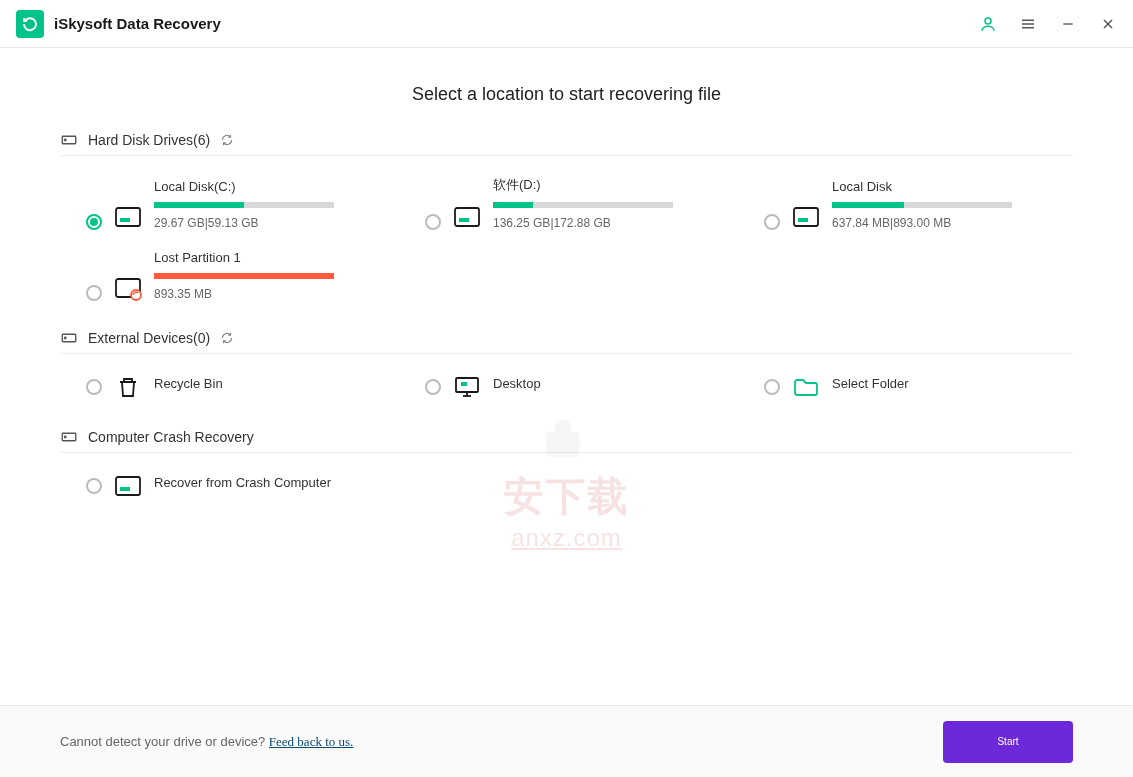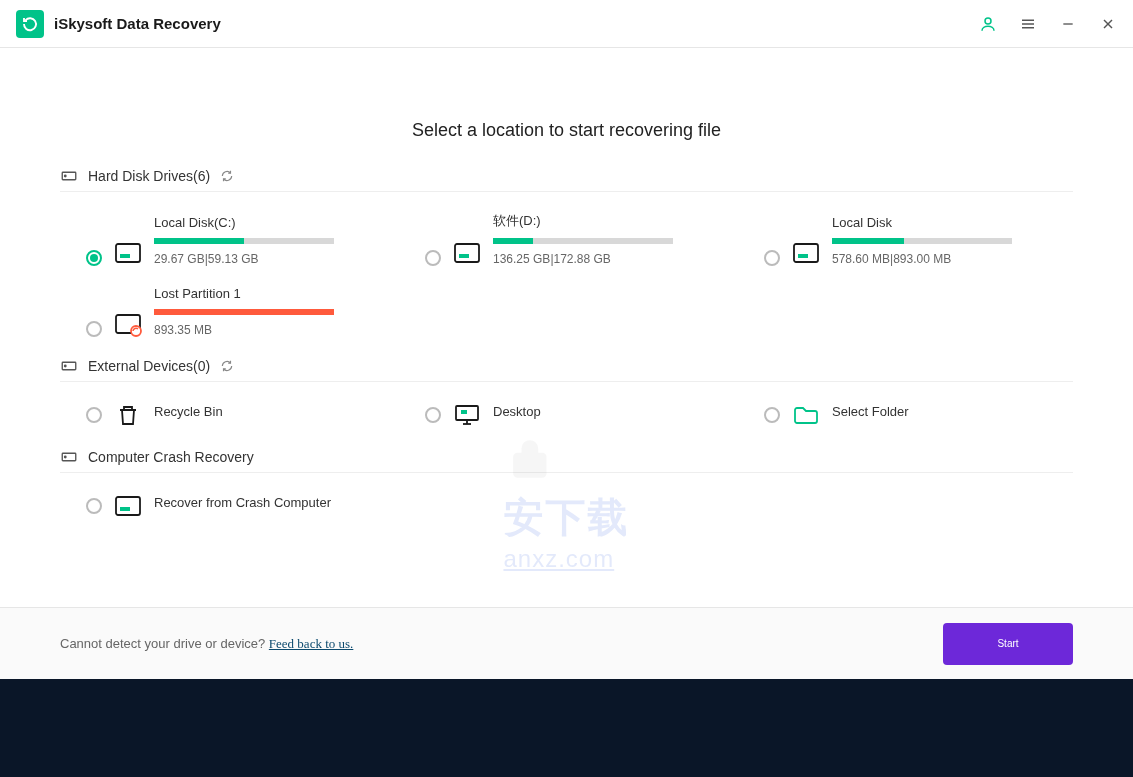--- a/index.html
+++ b/index.html
@@ -6,25 +6,24 @@
 body {
   font-family: -apple-system, BlinkMacSystemFont, "Segoe UI", Arial, sans-serif;
   background: #0a1628;
   width: 1133px;
   height: 777px;
   overflow: hidden;
 }
 .window {
   background: #fff;
   width: 1133px;
-  height: 679px;
+  height: 777px;
   display: flex;
   flex-direction: column;
   position: relative;
-  gap: 36px;
 }
 .titlebar {
   height: 48px;
   display: flex;
   align-items: center;
   padding: 0 16px;
   border-bottom: 1px solid #e6e6e6;
 }
 .logo {
   width: 28px;
@@ -150,28 +149,29 @@
   font-size: 12px;
   color: #666;
 }
 .simple-item {
   display: flex;
   align-items: center;
   gap: 12px;
 }
 .simple-item .drive-icon { margin-top: 0; }
 .simple-item .radio { margin-top: 0; }
-.section-gap { margin-top: 20px; }
+.section-gap { margin-top: 28px; }
 .watermark {
   position: absolute;
-  top: 352px;
+  top: 367px;
   left: 50%;
   transform: translateX(-50%);
   opacity: 0.12;
-  color: #1d4ed8;
+  text-align: center;
+  color: #b91c1c;
   pointer-events: none;
   z-index: 0;
 }
 .watermark .wm-text { font-size: 40px; font-weight: 700; letter-spacing: 2px; }
 .watermark .wm-sub { font-size: 24px; letter-spacing: 1px; text-decoration: underline; }
 .footer {
   height: 72px;
   border-top: 1px solid #e6e6e6;
   background: #fafafa;
   display: flex;
@@ -311,21 +311,21 @@
           <svg viewBox="0 0 28 26" width="28" height="26" fill="none" stroke="#1a1a1a" stroke-width="1.8">
             <rect x="2" y="4" width="24" height="18" rx="2"></rect>
             <rect x="6" y="14" width="10" height="4" fill="#00c389" stroke="none"></rect>
           </svg>
         </div>
         <div class="drive-body">
           <div class="drive-name">Local Disk</div>
           <div class="progress">
               <div class="progress-fill" style="width:40%"></div>
             </div>
-          <div class="drive-size">578.60  MB|893.00  MB</div>
+          <div class="drive-size">637.84  MB|893.00  MB</div>
         </div>
       </div>
     </div>
 
     <div class="grid-row">
 
       <div class="drive-item">
         <div class="radio"></div>
         <div class="drive-icon">
           <svg viewBox="0 0 28 26" width="28" height="26" fill="none" stroke="#1a1a1a" stroke-width="1.8">

